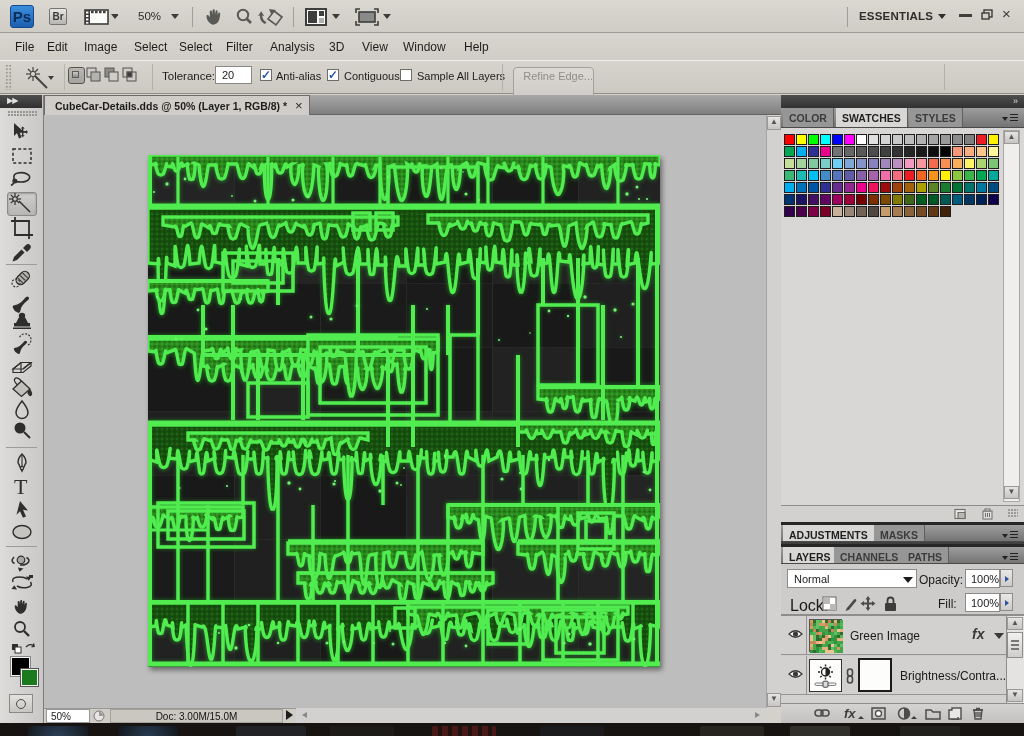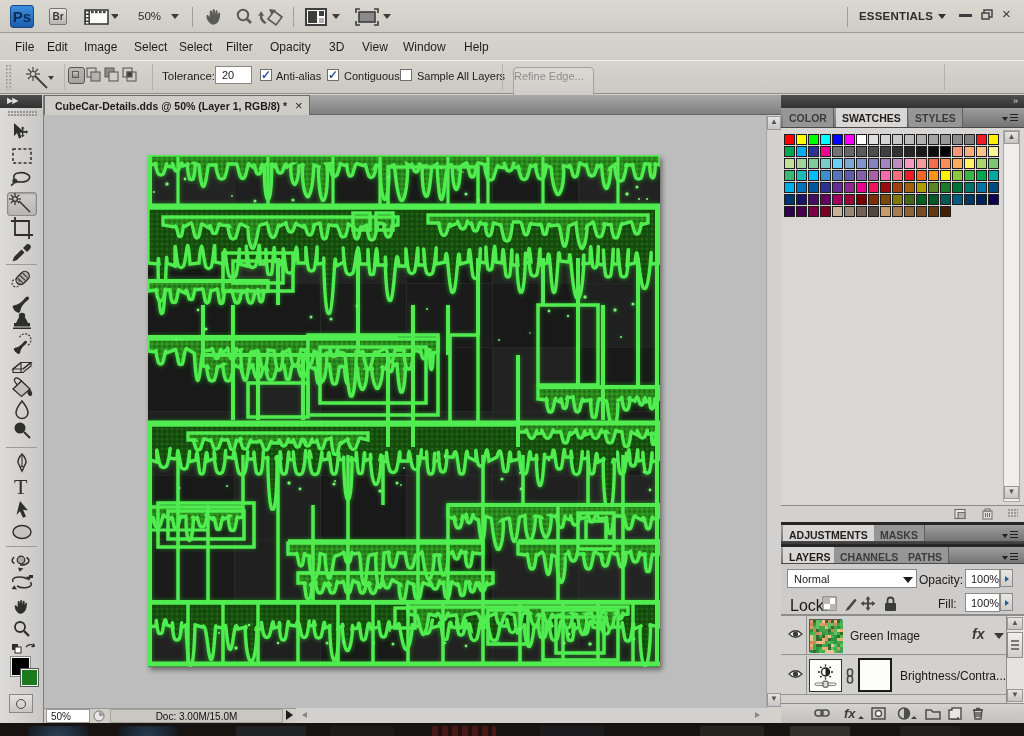--- a/index.html
+++ b/index.html
@@ -17,21 +17,21 @@
 .winbtn{top:9px;color:#3a3a38;font-size:13px;}
 
 #menubar{left:0;top:34px;width:1024px;height:26px;background:linear-gradient(#d8d5cf,#d0cdc7);color:#1d1d1b;}
 #menubar span{position:absolute;top:6px;font-size:12px;}
 
 #optbar{left:0;top:60px;width:1024px;height:34px;background:linear-gradient(#d7d4ce,#ccc9c3);border-top:1px solid #f2f0ec;border-bottom:1px solid #8f8d88;}
 #tolfield{left:215px;top:66px;width:37px;height:18px;background:#fff;border:1px solid #8a8884;font-size:11px;padding:2px 0 0 6px;}
 .cb{width:12px;height:12px;background:#fff;border:1px solid #6f6d69;top:69px;}
 .cbchk{color:#2b56a7;font-size:12px;font-weight:bold;line-height:10px;text-align:center;}
 .oblabel{top:70px;font-size:11px;color:#1d1d1b;}
-#refine{left:513px;top:67px;width:81px;height:36px;border:1px solid #a3a19c;border-radius:4px;background:linear-gradient(#dcd9d4,#cdcac5);color:#8f8d89;font-size:11px;text-align:left;line-height:16px;}
+#refine{left:513px;top:67px;width:81px;height:36px;border:1px solid #a3a19c;border-radius:4px;background:linear-gradient(#dcd9d4,#cdcac5);color:#8f8d89;font-size:11px;text-align:right;line-height:16px;}
 
 #tabstrip{left:0;top:95px;width:1024px;height:20px;background:linear-gradient(#a8a8a8,#7f7f7f);border-bottom:1px solid #636363;}
 #doctab{left:44px;top:95px;width:266px;height:20px;background:#d0cdc8;border:1px solid #6b6b6b;border-bottom:none;font-size:10.5px;font-weight:bold;color:#1c1c1c;padding:4px 0 0 10px;}
 
 #toolspanel{left:0;top:95px;width:44px;height:628px;background:linear-gradient(90deg,#dddcda,#c9c8c6);border-right:1px solid #7e7d7b;}
 #toolshead{left:0;top:95px;width:42px;height:13px;background:linear-gradient(#4e4e4e,#303030);color:#e2e2e2;font-size:8px;line-height:12px;padding-left:7px;letter-spacing:-2px;}
 #toolsgrip{left:8px;top:111px;width:30px;height:6px;background:radial-gradient(circle at 1px 1px,#97958f 0.8px,transparent 1px) 0 0/3px 3px repeat;}
 .tsep{left:6px;width:31px;height:1px;background:#9c9b99;}
 .tsel{left:7px;width:30px;height:24px;border:1px solid #8a8987;border-radius:3px;background:linear-gradient(#cfcecc,#b7b6b4);box-shadow:inset 0 1px 2px rgba(0,0,0,0.25);}
 
@@ -128,21 +128,21 @@
   </svg>
 <div class="abs winbtn" style="left:1002px;top:5px;font-size:15px">×</div>
 
 <div id="menubar" class="abs">
 <span style="left:15px">File</span>
     <span style="left:47px">Edit</span>
     <span style="left:84px">Image</span>
     <span style="left:134px">Select</span>
     <span style="left:179px">Select</span>
     <span style="left:226px">Filter</span>
-    <span style="left:270px">Opacity</span>
+    <span style="left:270px">Analysis</span>
     <span style="left:329px">3D</span>
     <span style="left:362px">View</span>
     <span style="left:403px">Window</span>
     <span style="left:464px">Help</span>
 </div>
 
 <div id="optbar" class="abs"></div>
 <div class="abs" style="left:5px;top:64px;width:7px;height:26px;background:radial-gradient(circle at 1.5px 1.5px,#98968f 1px,transparent 1px) 0 0/3.5px 3.5px;"></div>
 <svg class="abs" style="left:20px;top:64px" width="40" height="26" viewBox="0 0 40 26">
   <line x1="14" y1="11" x2="27" y2="24" stroke="#44443f" stroke-width="2"></line>

